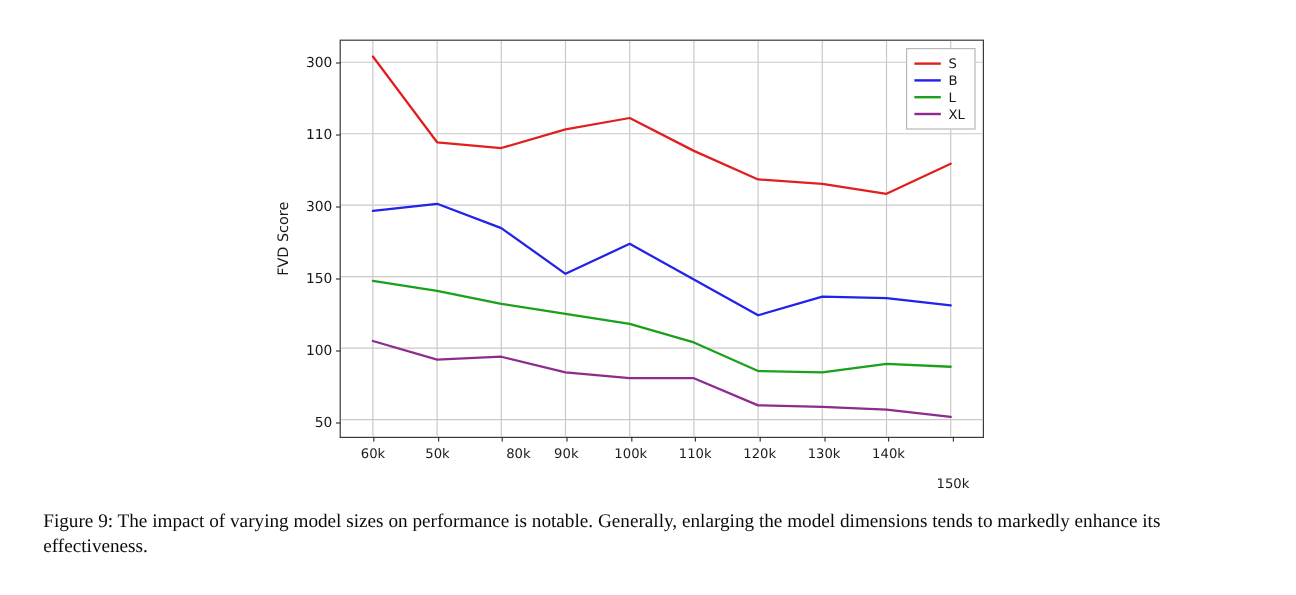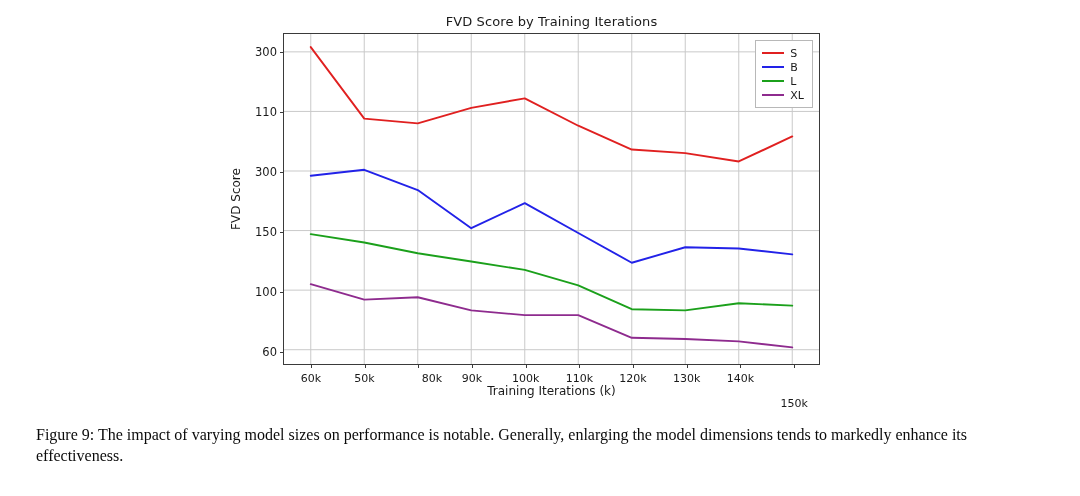--- a/index.html
+++ b/index.html
@@ -145,21 +145,20 @@
     color: #0b0b0b;
     text-align: left;
   }
   #caption .cap-label { white-space: nowrap; }
 </style>
 </head>
 <body>
 
 <div id="figure">
 
-  <div id="chart-title">FVD Score by Training Iterations</div>
 
   <div id="ylabel">FVD Score</div>
 
   <div id="plot-frame">
     <svg id="grid-layer" preserveAspectRatio="none" viewBox="0 0 537 332">
         <line x1="0" x2="537" y1="317.6173285198556" y2="317.6173285198556"></line>
         <line x1="0" x2="537" y1="257.6895306859206" y2="257.6895306859206"></line>
         <line x1="0" x2="537" y1="197.76173285198556" y2="197.76173285198556"></line>
         <line x1="0" x2="537" y1="137.83393501805054" y2="137.83393501805054"></line>
         <line x1="0" x2="537" y1="77.90613718411552" y2="77.90613718411552"></line>
@@ -175,21 +174,21 @@
         <line y1="0" y2="332" x1="456.45" x2="456.45"></line>
         <line y1="0" y2="332" x1="510.15" x2="510.15"></line>
       </svg>
     <svg id="series-layer" preserveAspectRatio="none" viewBox="0 0 537 332">
         <polyline points="26.85,13.18411552346572 80.55,85.09747292418771 134.25,89.89169675090253 187.95,74.3104693140794 241.65,64.72202166064983 295.35,92.2888086642599 349.05,116.25992779783394 402.75,119.85559566787003 456.45,128.24548736462094 510.15,103.07581227436822" fill="none" stroke="#e02020" stroke-width="1.9" stroke-linejoin="round" stroke-linecap="round"></polyline>
         <polyline points="26.85,142.62815884476535 80.55,136.63537906137182 134.25,157.01083032490973 187.95,195.36462093862815 241.65,170.19494584837545 295.35,200.15884476534296 349.05,230.12274368231047 402.75,214.54151624548737 456.45,215.74007220216606 510.15,221.73285198555956" fill="none" stroke="#2222e8" stroke-width="1.9" stroke-linejoin="round" stroke-linecap="round"></polyline>
         <polyline points="26.85,201.35740072202165 80.55,209.74729241877256 134.25,220.53429602888087 187.95,228.92418772563175 241.65,237.3140794223827 295.35,252.8953068592058 349.05,276.8664259927798 402.75,278.06498194945846 456.45,270.87364620938627 510.15,273.2707581227437" fill="none" stroke="#1ba01b" stroke-width="1.9" stroke-linejoin="round" stroke-linecap="round"></polyline>
         <polyline points="26.85,251.69675090252707 80.55,267.27797833935017 134.25,264.8808664259928 187.95,278.06498194945846 241.65,282.85920577617327 295.35,282.85920577617327 349.05,305.6317689530686 402.75,306.8303249097473 456.45,309.2274368231047 510.15,315.2202166064982" fill="none" stroke="#8e2b8e" stroke-width="1.9" stroke-linejoin="round" stroke-linecap="round"></polyline>
       </svg>
     <div id="axis-ticks">
-        <div class="ytick" style="top: 317.617px;">60</div>
+        <div class="ytick" style="top: 317.617px;">50</div>
         <div class="ytick-mark" style="top: 317.617px;"></div>
         <div class="ytick" style="top: 257.69px;">100</div>
         <div class="ytick-mark" style="top: 257.69px;"></div>
         <div class="ytick" style="top: 197.762px; text-align: right;">150</div>
         <div class="ytick-mark" style="top: 197.762px;"></div>
         <div class="ytick" style="top: 137.834px;">300</div>
         <div class="ytick-mark" style="top: 137.834px;"></div>
         <div class="ytick" style="top: 77.9061px;">110</div>
         <div class="ytick-mark" style="top: 77.9061px;"></div>
         <div class="ytick" style="top: 17.9783px;">300</div>
@@ -228,19 +227,18 @@
           <span class="legend-swatch" style="border-top-color: rgb(27, 160, 27);"></span>
           <span class="legend-label">L</span>
         </div>
         <div class="legend-row">
           <span class="legend-swatch" style="border-top-color: rgb(142, 43, 142);"></span>
           <span class="legend-label">XL</span>
         </div>
       </div>
   </div>
 
-  <div id="xlabel">Training Iterations (k)</div>
 </div>
 
 <div id="caption">
   <span class="cap-label">Figure 9:</span>
   <span>The impact of varying model sizes on performance is notable. Generally, enlarging the model dimensions tends to markedly enhance its effectiveness.</span>
 </div>
 
 </body></html>

